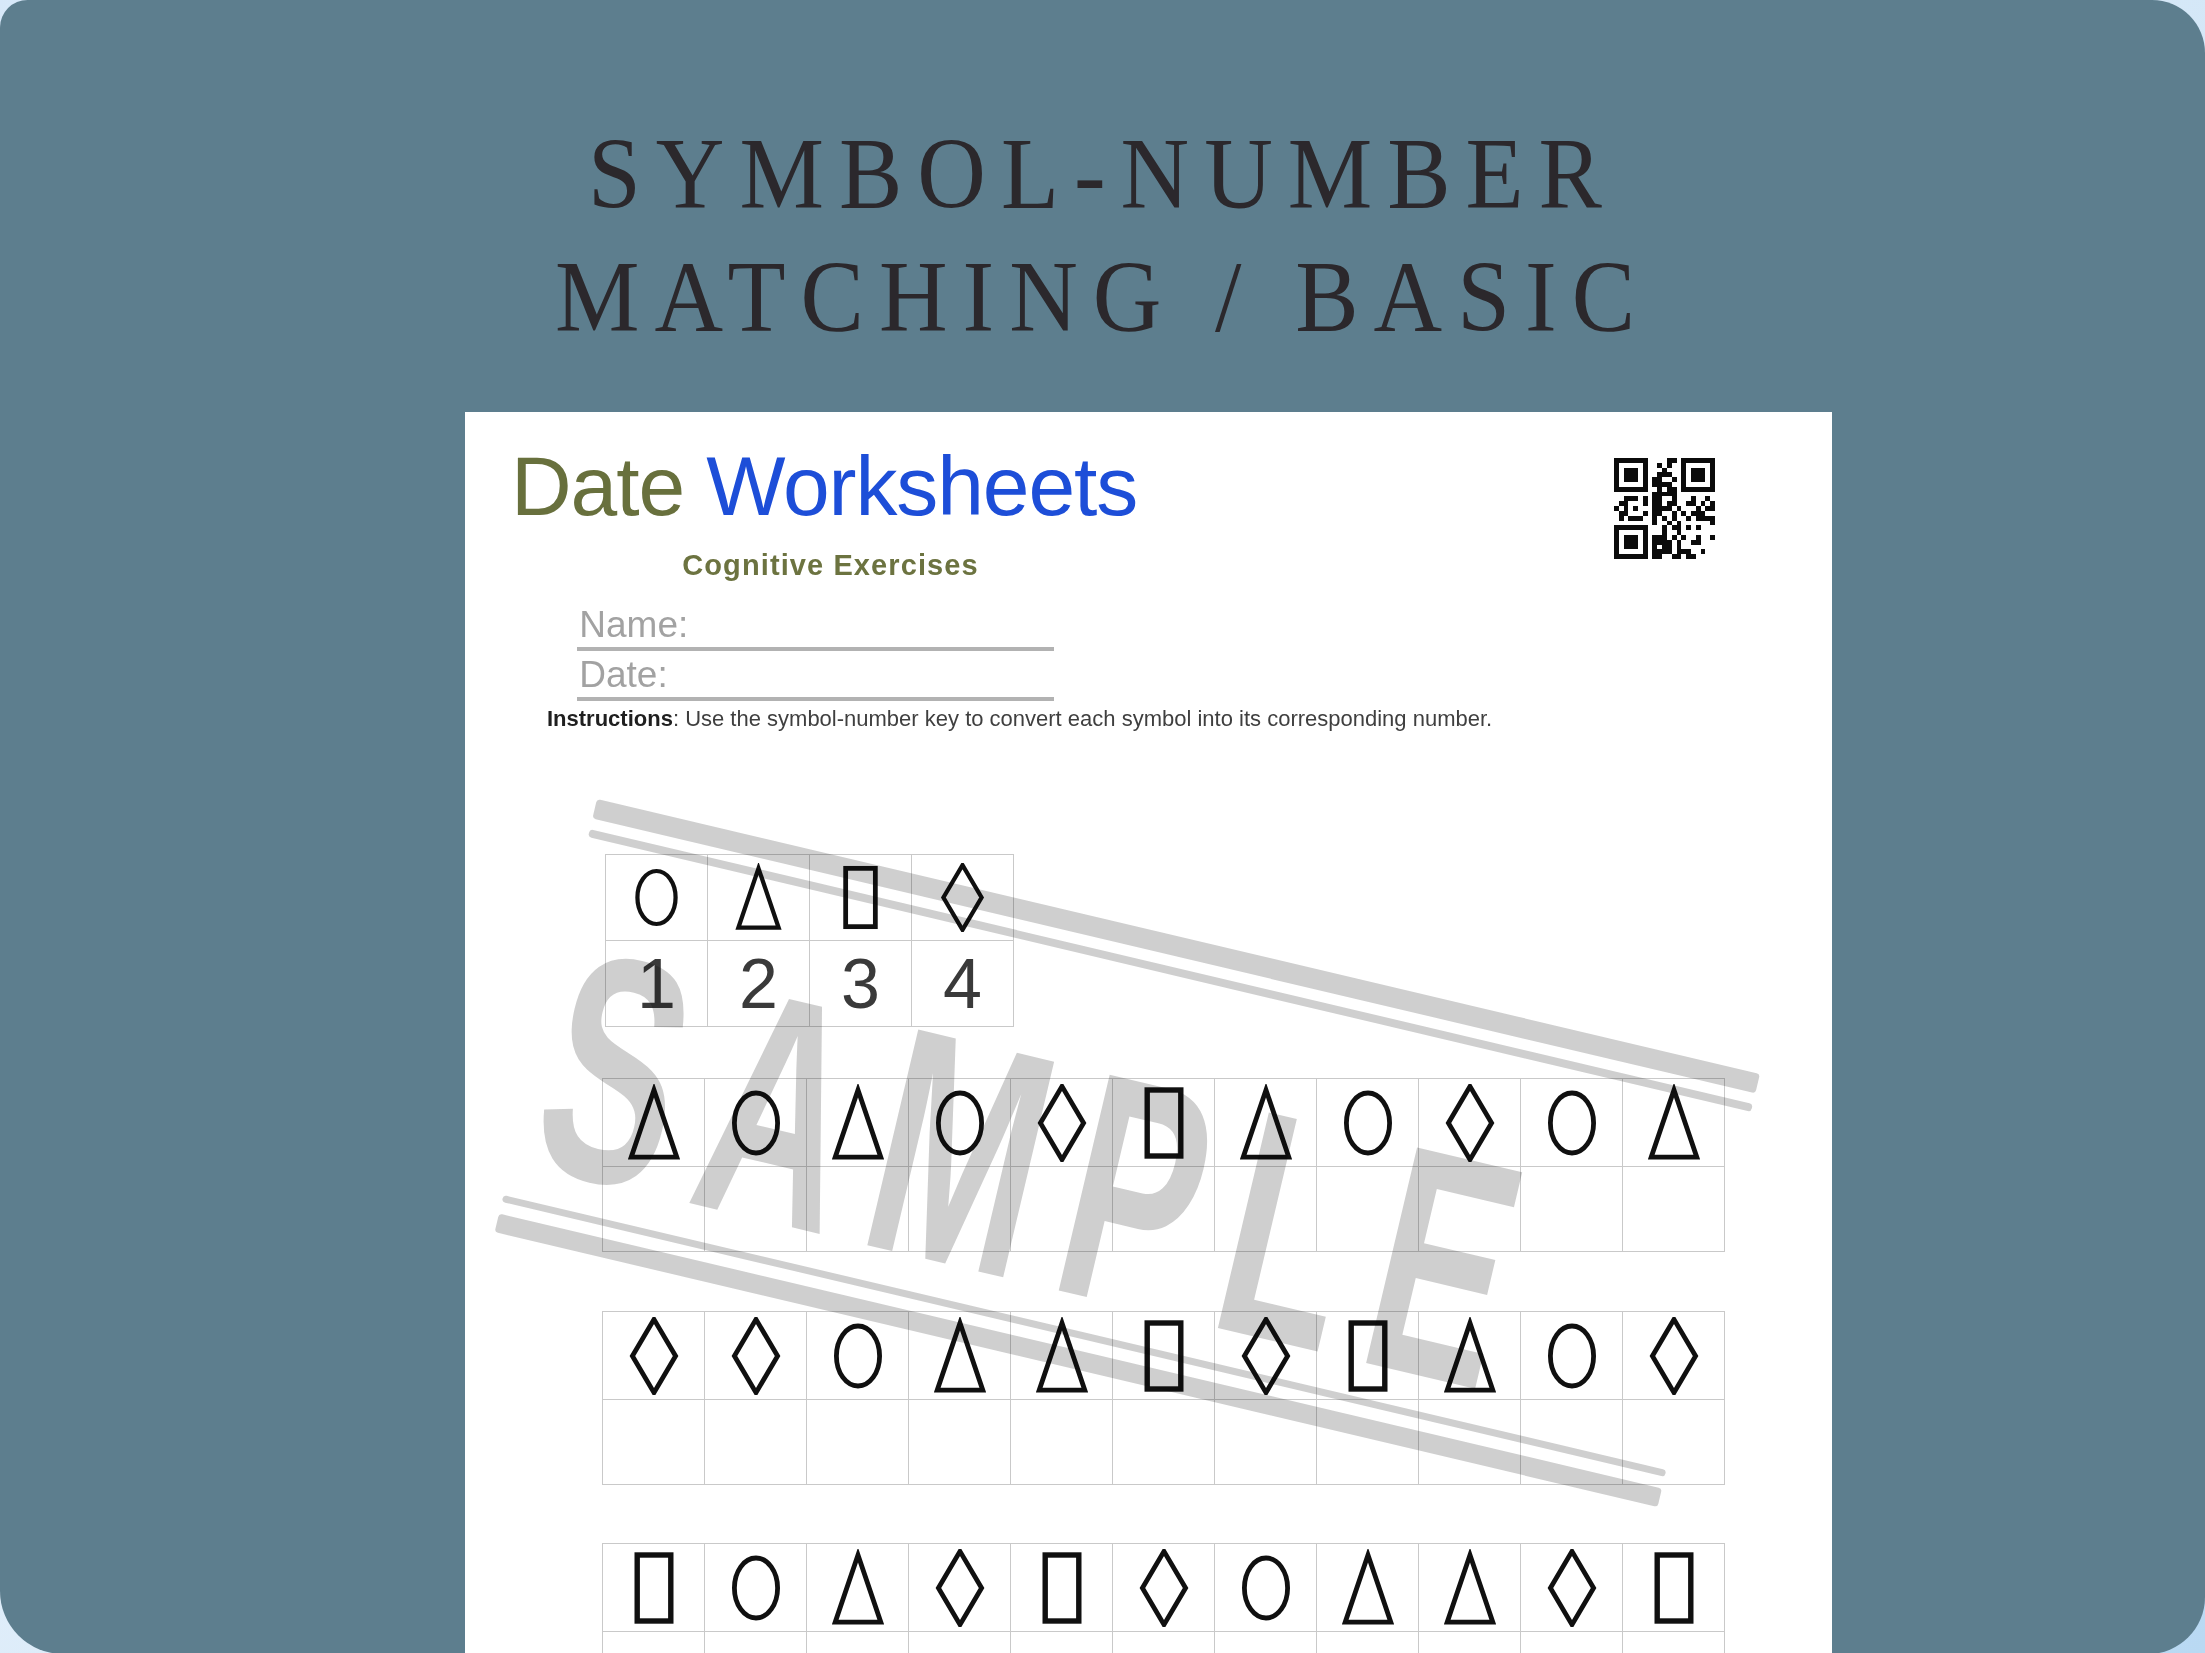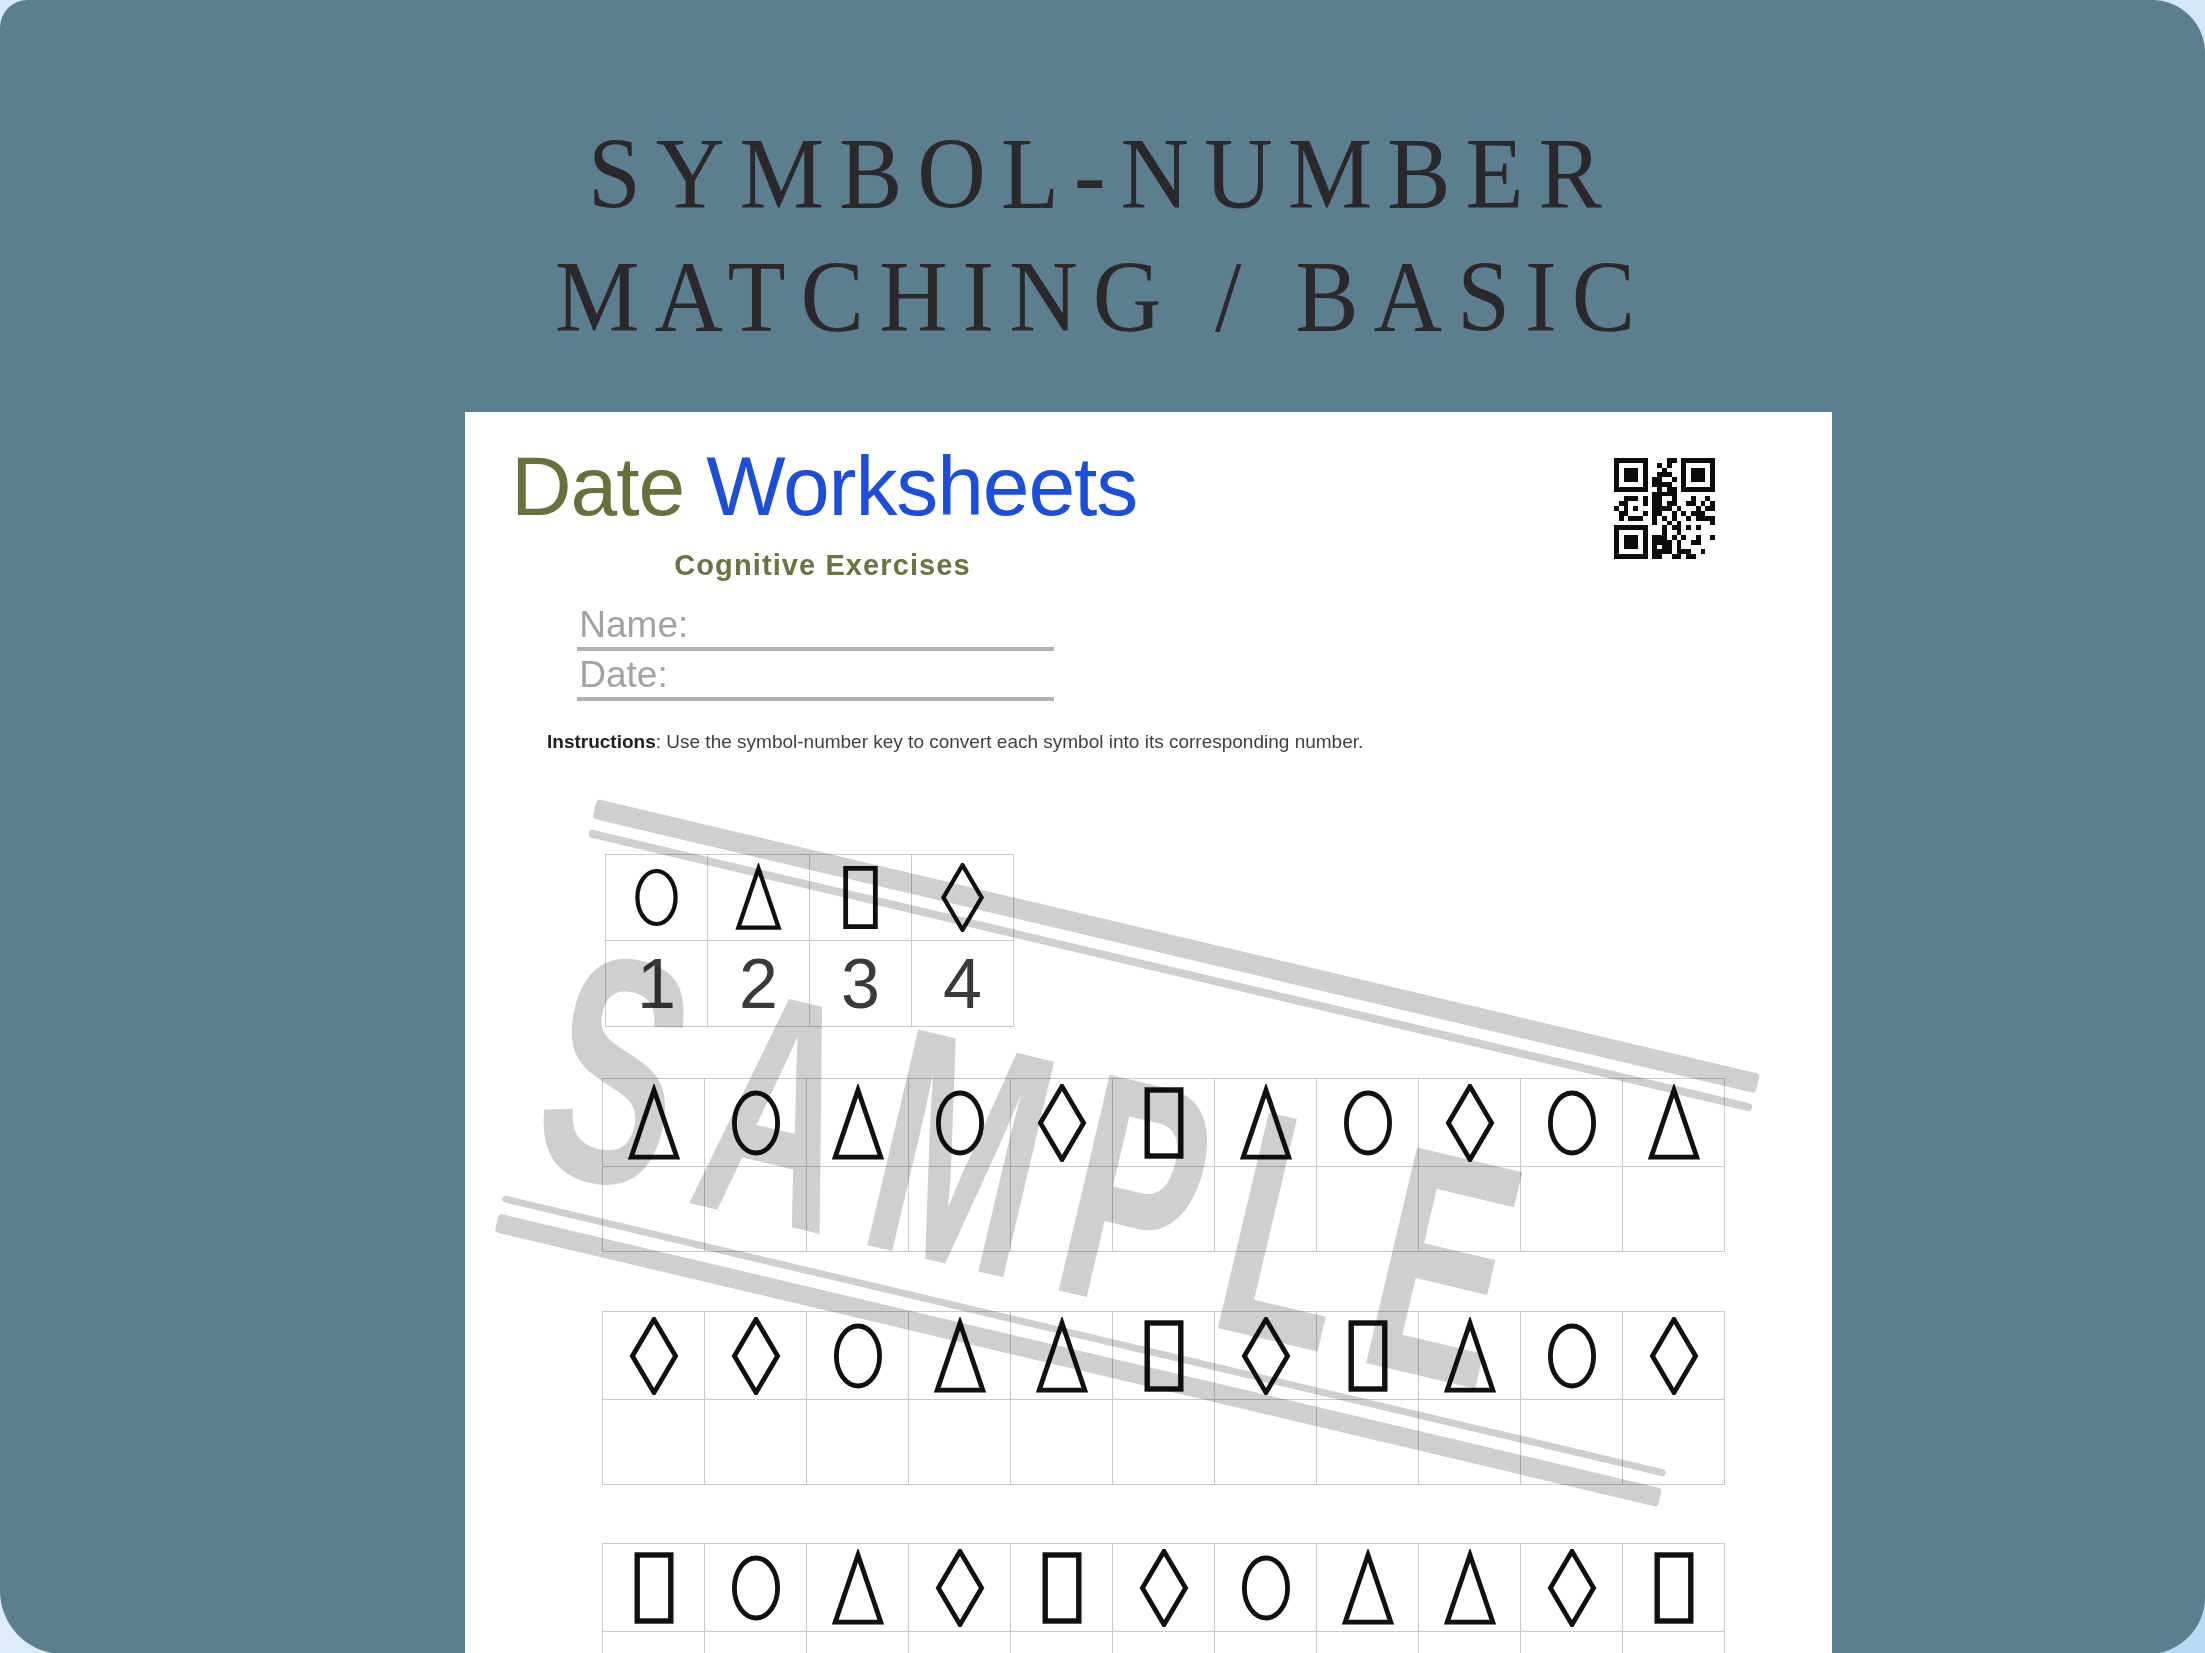--- a/index.html
+++ b/index.html
@@ -15,33 +15,33 @@
   .title-block .tline{display:block;transform:scaleY(1.06);}
 
   
   .page{position:absolute;left:465px;top:412px;width:1367px;height:1242px;
     background:#ffffff;overflow:hidden;}
 
   .logo{position:absolute;left:46px;top:25px;font-size:84px;line-height:98px;
     letter-spacing:-1.1px;white-space:nowrap;}
   .logo .p1{color:#68703d;}
   .logo .p2{color:#1d4ed8;}
-  .tagline{position:absolute;left:145px;top:137px;width:425px;text-align:center;
+  .tagline{position:absolute;left:153px;top:137px;width:425px;text-align:center;
     font-size:29px;font-weight:700;color:#6c7340;letter-spacing:1.1px;}
 
   .qr{position:absolute;left:1149px;top:46px;width:101px;height:101px;}
 
   .field{position:absolute;left:64px;width:477px;height:44px;
     border-bottom:4px solid #b2b2b2;margin-left:48px;}
   .field .flabel{font-size:37px;color:#a2a2a2;line-height:44px;padding-left:2.3px;}
   .field.name{top:191px;}
   .field.date{top:241px;}
 
-  .instructions{position:absolute;left:82px;top:309px;width:1252px;
-    font-size:19px;line-height:42px;color:#3f3f3f;}
+  .instructions{position:absolute;left:82px;top:286px;width:1252px;
+    font-size:22px;line-height:42px;color:#3f3f3f;}
   .instructions .ilabel{font-weight:700;color:#1f1f1f;}
 
   
   .key-table{position:absolute;left:140px;top:442px;
     border-left:1.1px solid #c9c9c9;border-top:1.1px solid #c9c9c9;}
   .krow{display:grid;grid-template-columns:repeat(4,102px);}
   .kcell{height:85px;border-right:1.1px solid #c9c9c9;border-bottom:1.1px solid #c9c9c9;
     display:flex;align-items:center;justify-content:center;}
   .kcell.num{font-size:70px;color:#3a3a3a;}
 

